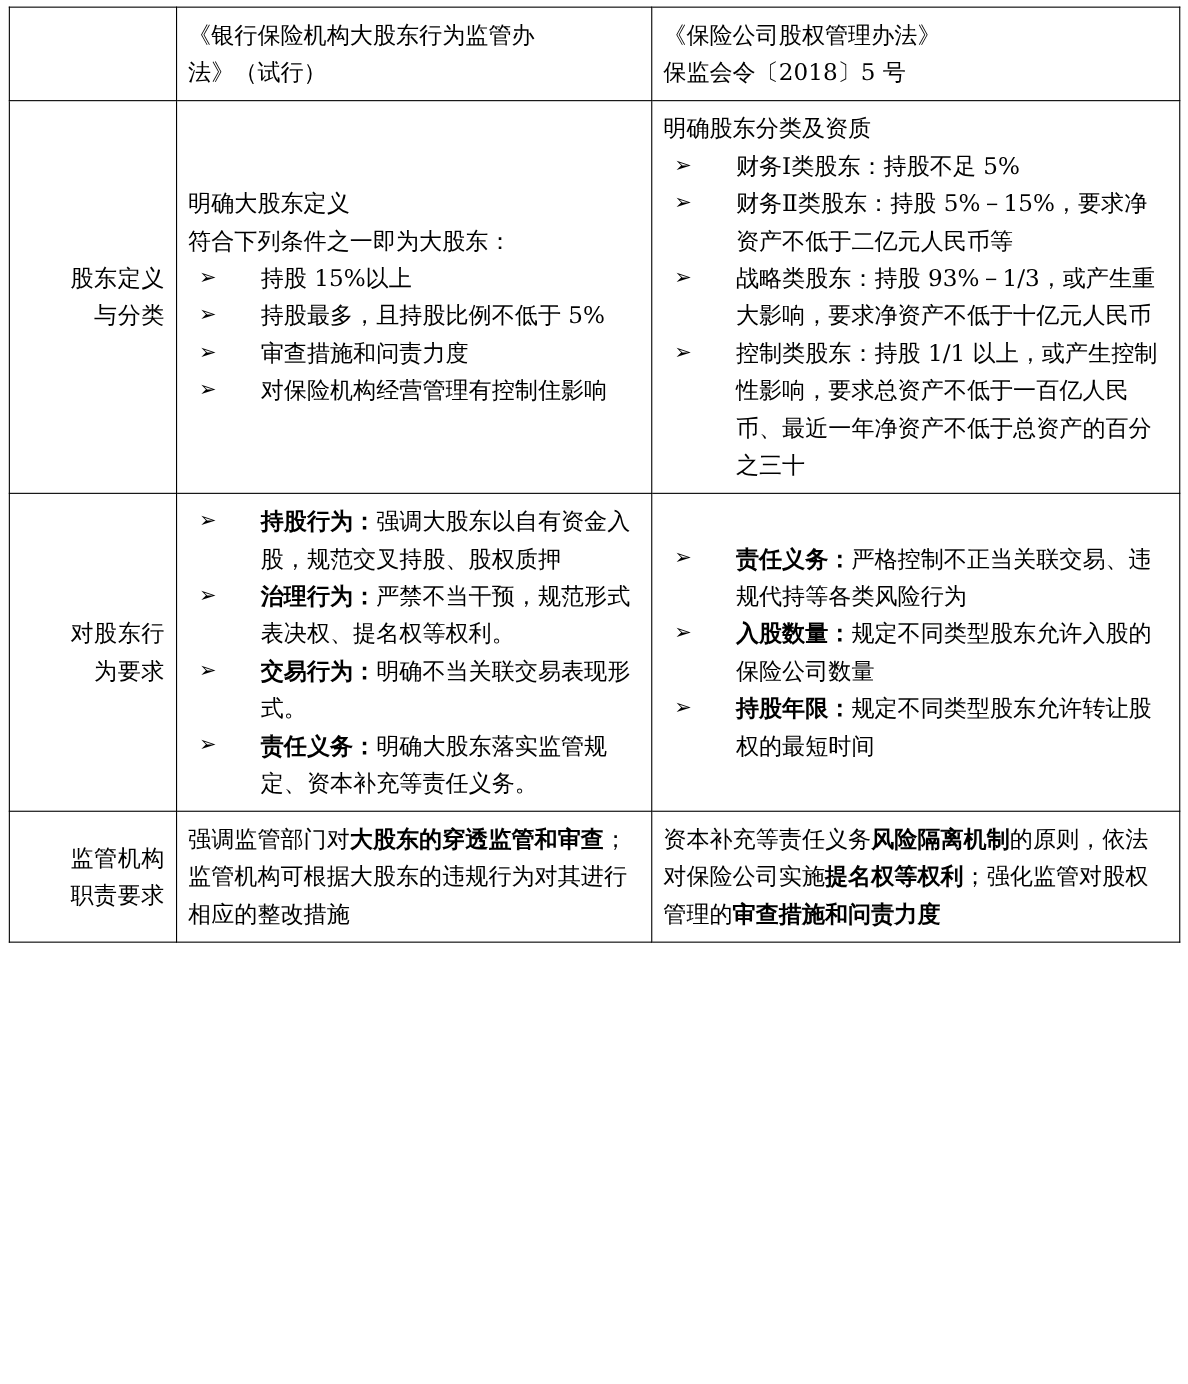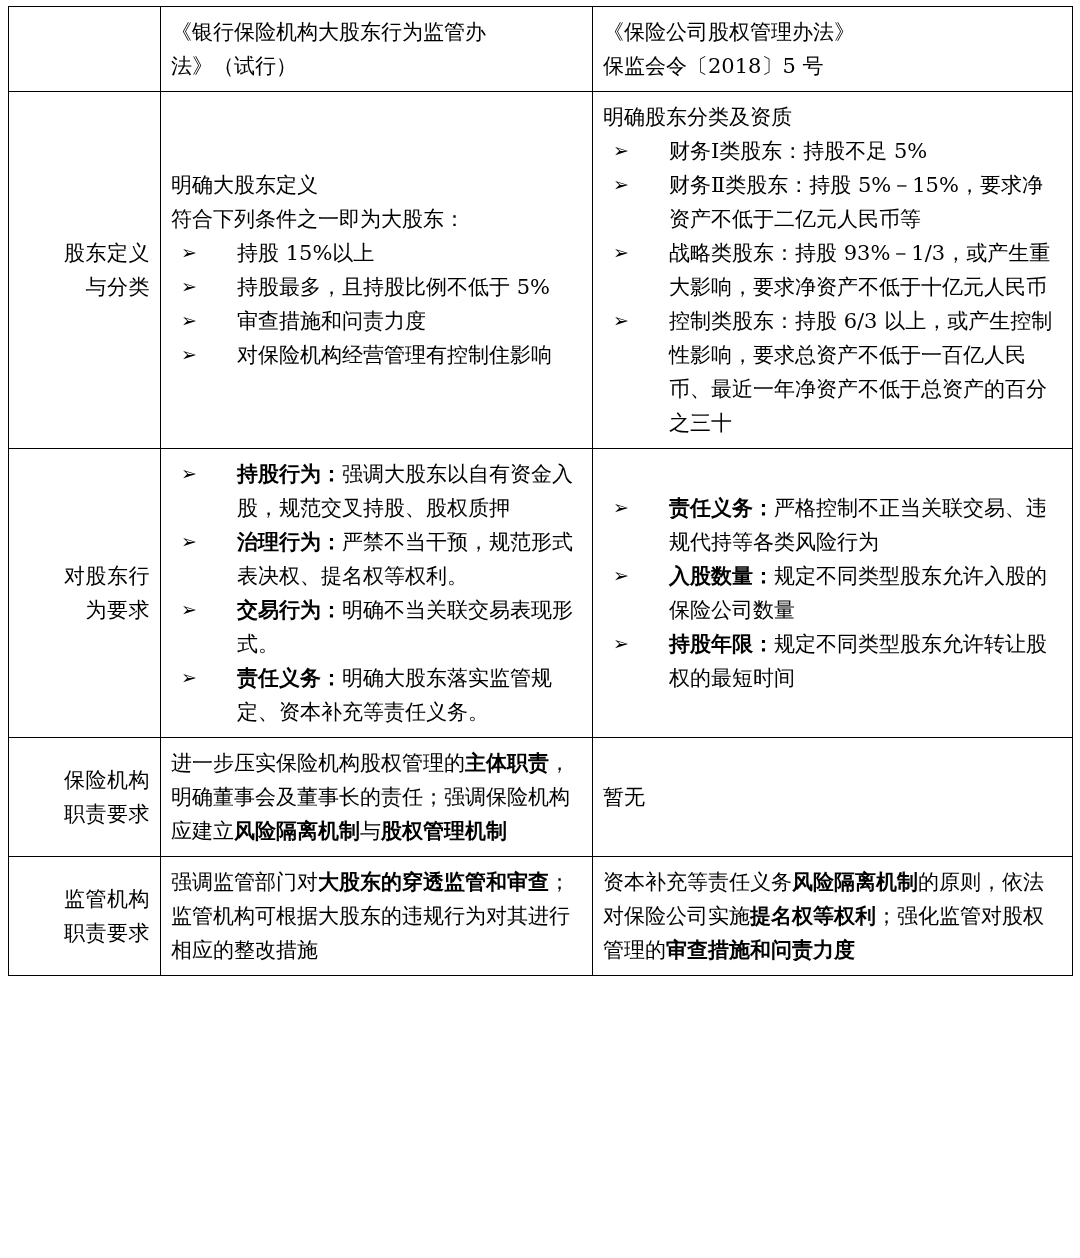--- a/index.html
+++ b/index.html
@@ -112,21 +112,21 @@
             <li><span class="marker">➢</span><span>审查措施和问责力度</span></li>
             <li><span class="marker">➢</span><span>对保险机构经营管理有控制住影响</span></li>
           </ul>
         </td>
         <td class="body top">
           <p class="para">明确股东分类及资质</p>
           <ul class="bullets">
             <li><span class="marker">➢</span><span>财务Ⅰ类股东：持股不足 5%</span></li>
             <li><span class="marker">➢</span><span>财务Ⅱ类股东：持股 5%－15%，要求净资产不低于二亿元人民币等</span></li>
             <li><span class="marker">➢</span><span>战略类股东：持股 93%－1/3，或产生重大影响，要求净资产不低于十亿元人民币</span></li>
-            <li><span class="marker">➢</span><span>控制类股东：持股 6/3 以上，或产生控制性影响，要求总资产不低于一百亿人民币、最近一年净资产不低于总资产的百分之三十</span></li>
+            <li><span class="marker">➢</span><span>控制类股东：持股 1/1 以上，或产生控制性影响，要求总资产不低于一百亿人民币、最近一年净资产不低于总资产的百分之三十</span></li>
           </ul>
         </td>
       </tr>
 
       <tr>
         <td class="label">
           <span class="lbl-line">对股东行</span>
           <span class="lbl-line">为要求</span>
         </td>
         <td class="body">
@@ -139,36 +139,20 @@
         </td>
         <td class="body">
           <ul class="bullets">
             <li><span class="marker">➢</span><span class="b">责任义务：</span><span>严格控制不正当关联交易、违规代持等各类风险行为</span></li>
             <li><span class="marker">➢</span><span class="b">入股数量：</span><span>规定不同类型股东允许入股的保险公司数量</span></li>
             <li><span class="marker">➢</span><span class="b">持股年限：</span><span>规定不同类型股东允许转让股权的最短时间</span></li>
           </ul>
         </td>
       </tr>
 
-      <tr>
-        <td class="label">
-          <span class="lbl-line">保险机构</span>
-          <span class="lbl-line">职责要求</span>
-        </td>
-        <td class="body">
-          <p class="para">
-            <span>进一步压实保险机构股权管理的</span><span class="b">主体职责</span><span>，明确董事会及董事长的责任；强调保险机构应建立</span><span class="b">风险隔离机制</span><span>与</span><span class="b">股权管理机制</span>
-          </p>
-        </td>
-        <td class="body">
-          <p class="para">
-            <span>暂无</span>
-          </p>
-        </td>
-      </tr>
 
       <tr>
         <td class="label">
           <span class="lbl-line">监管机构</span>
           <span class="lbl-line">职责要求</span>
         </td>
         <td class="body">
           <p class="para">
             <span>强调监管部门对</span><span class="b">大股东的穿透监管和审查</span><span>；监管机构可根据大股东的违规行为对其进行相应的整改措施</span>
           </p>

